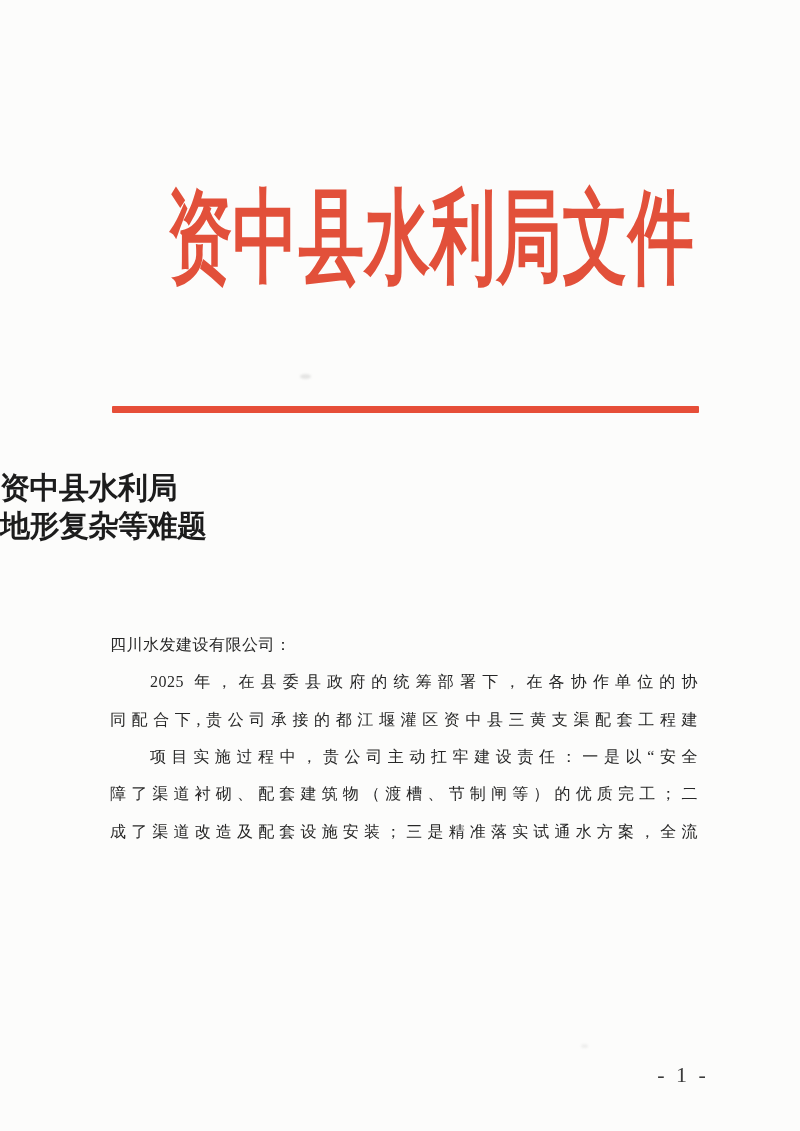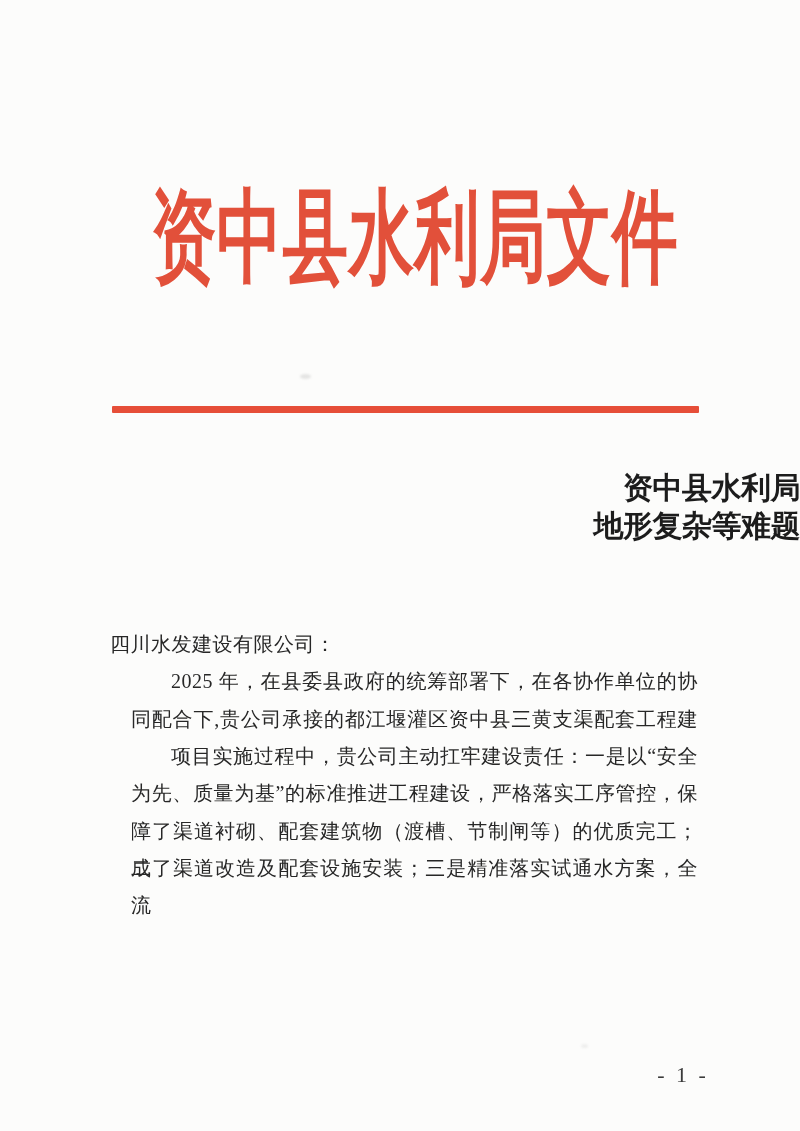--- a/index.html
+++ b/index.html
@@ -10,21 +10,21 @@
   }
   .page{
     position:relative;
     width:800px;height:1131px;
     background:#fcfcfb;
     overflow:hidden;
   }
   
   .banner{
     position:absolute;
-    top:186px;left:0;right:0;
+    top:186px;left:16px;right:0;
     height:110px;
     white-space:nowrap;
   }
   .banner .stretch{
     display:inline-block;
     font-size:102px;
     line-height:104px;
     font-weight:bold;
     color:#e2503a;
     transform:scaleX(0.64) translateX(4px);
@@ -36,50 +36,49 @@
     position:absolute;
     top:406px;left:112px;
     width:587px;height:7px;
     background:#e64e38;
     border-radius:1px;
   }
   
   .doc-title{
     position:absolute;
     top:469px;left:0;right:0;
-    text-align:right;
+    text-align:left;
     color:#1c1c1c;
     font-weight:bold;
   }
   .doc-title .tline{
     font-size:30px;
     line-height:38px;
     height:38px;
     letter-spacing:-0.5px;
     white-space:nowrap;
   }
   
   .body-text{
     position:absolute;
     top:626px;left:110px;
     width:588px;
     color:#272727;
-    font-size:20px;
+    font-size:16px;
   }
   .bline{
     height:37.35px;
     line-height:37.35px;
     white-space:nowrap;
     letter-spacing:0.5px;
   }
   .bline.fill{
     white-space:normal;
     text-align:justify;
     text-align-last:justify;
-    margin-left:21px;
   }
   .bline.ind{ text-indent:40px; }
   
   .page-num{
     position:absolute;
     top:1062px;left:628px;
     width:110px;
     text-align:center;
     font-size:22px;
     line-height:26px;
@@ -114,21 +113,20 @@
   <div class="doc-title">
     <div class="tline">资中县水利局</div>
     <div class="tline">地形复杂等难题</div>
   </div>
 
   <div class="body-text">
     <div class="bline">四川水发建设有限公司：</div>
     <div class="bline fill ind">2025 年，在县委县政府的统筹部署下，在各协作单位的协</div>
     <div class="bline fill">同配合下,贵公司承接的都江堰灌区资中县三黄支渠配套工程建</div>
     <div class="bline fill ind">项目实施过程中，贵公司主动扛牢建设责任：一是以“安全</div>
-    <div class="bline fill">为先、质量为基”的标准推进工程建设，严格落实工序管控，保</div>
     <div class="bline fill">障了渠道衬砌、配套建筑物（渡槽、节制闸等）的优质完工；二</div>
     <div class="bline fill">成了渠道改造及配套设施安装；三是精准落实试通水方案，全流</div>
   </div>
 
   <div class="page-num">- 1 -</div>
 
   <div class="speck1"></div>
   <div class="speck2"></div>
 
 </div>

